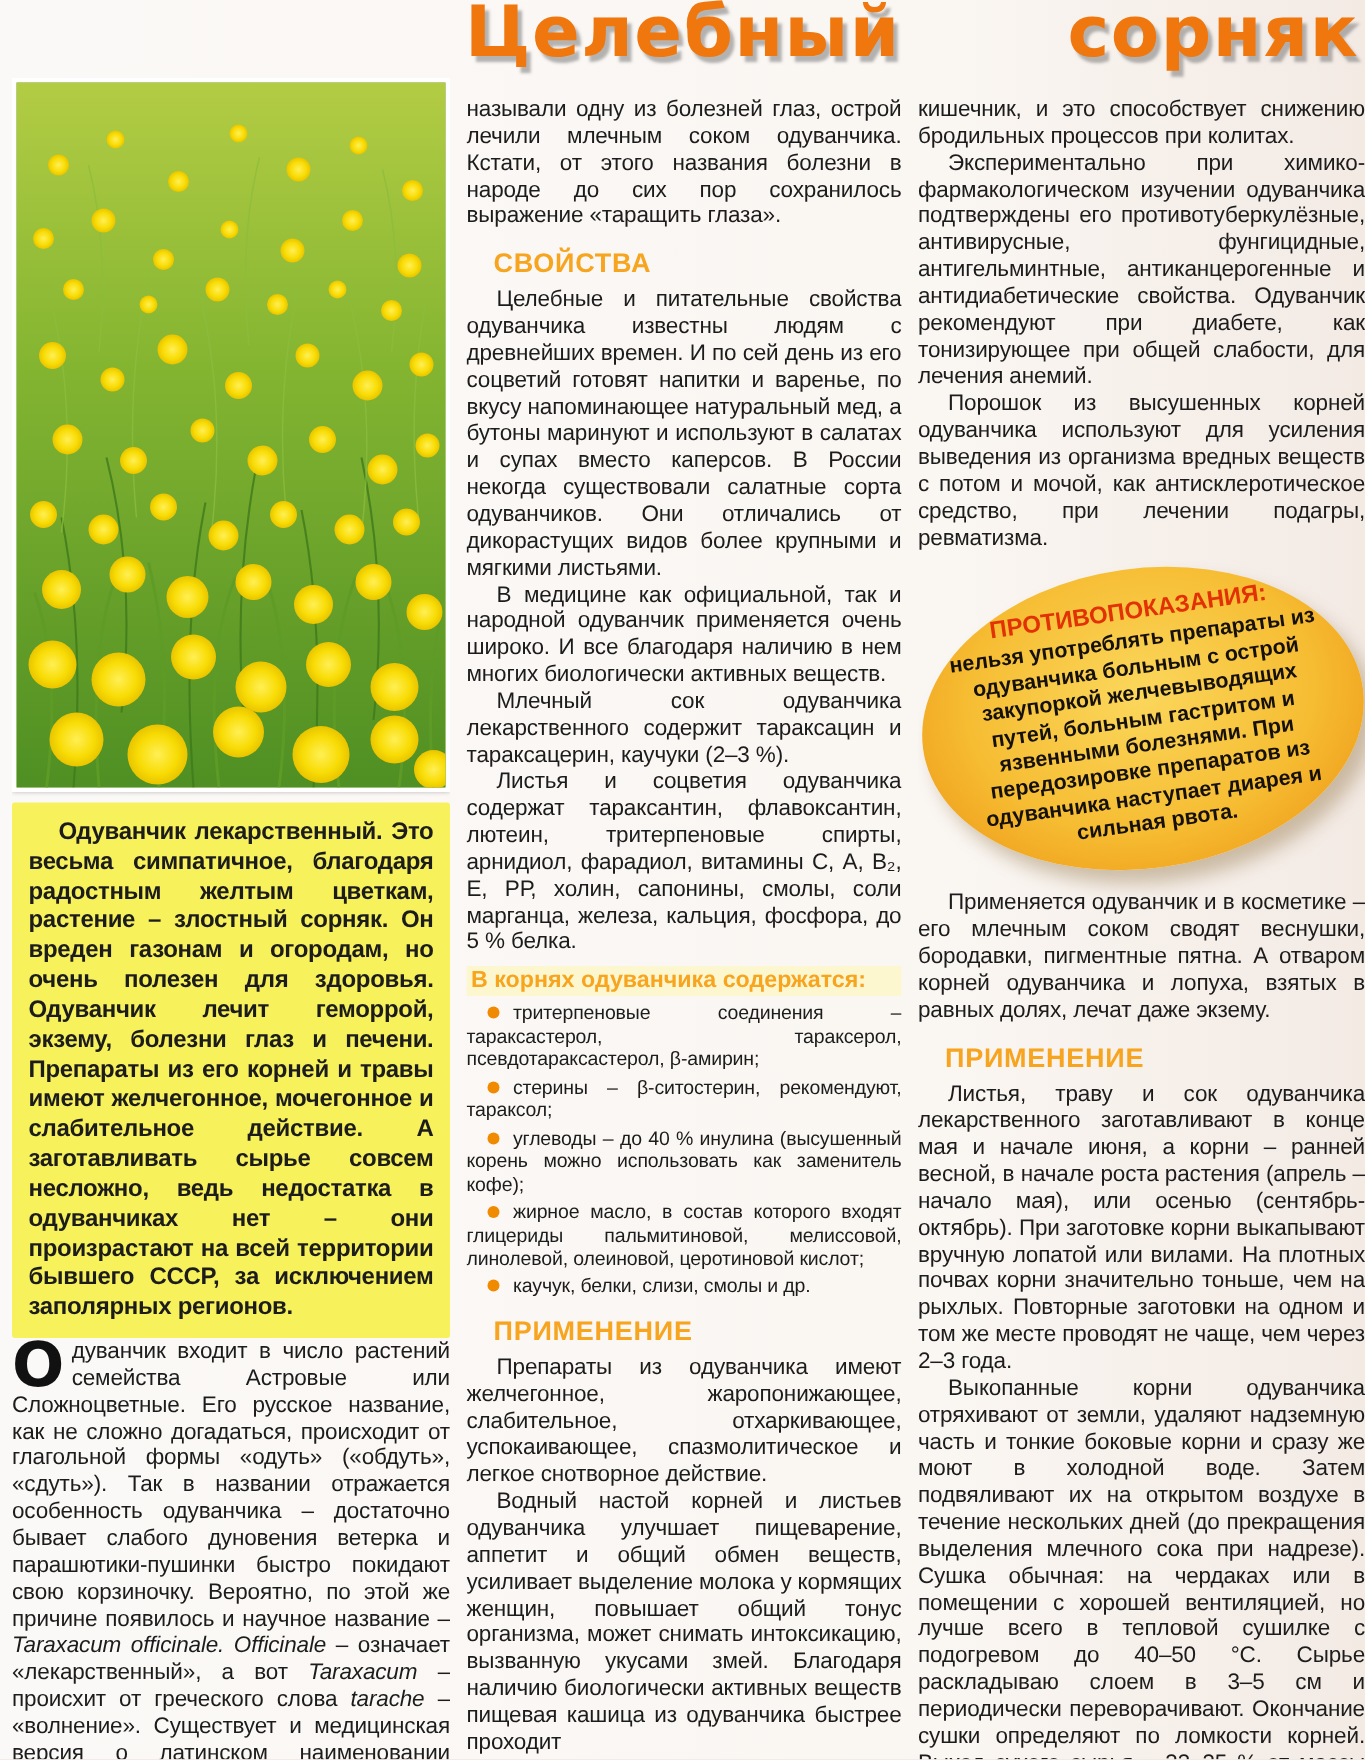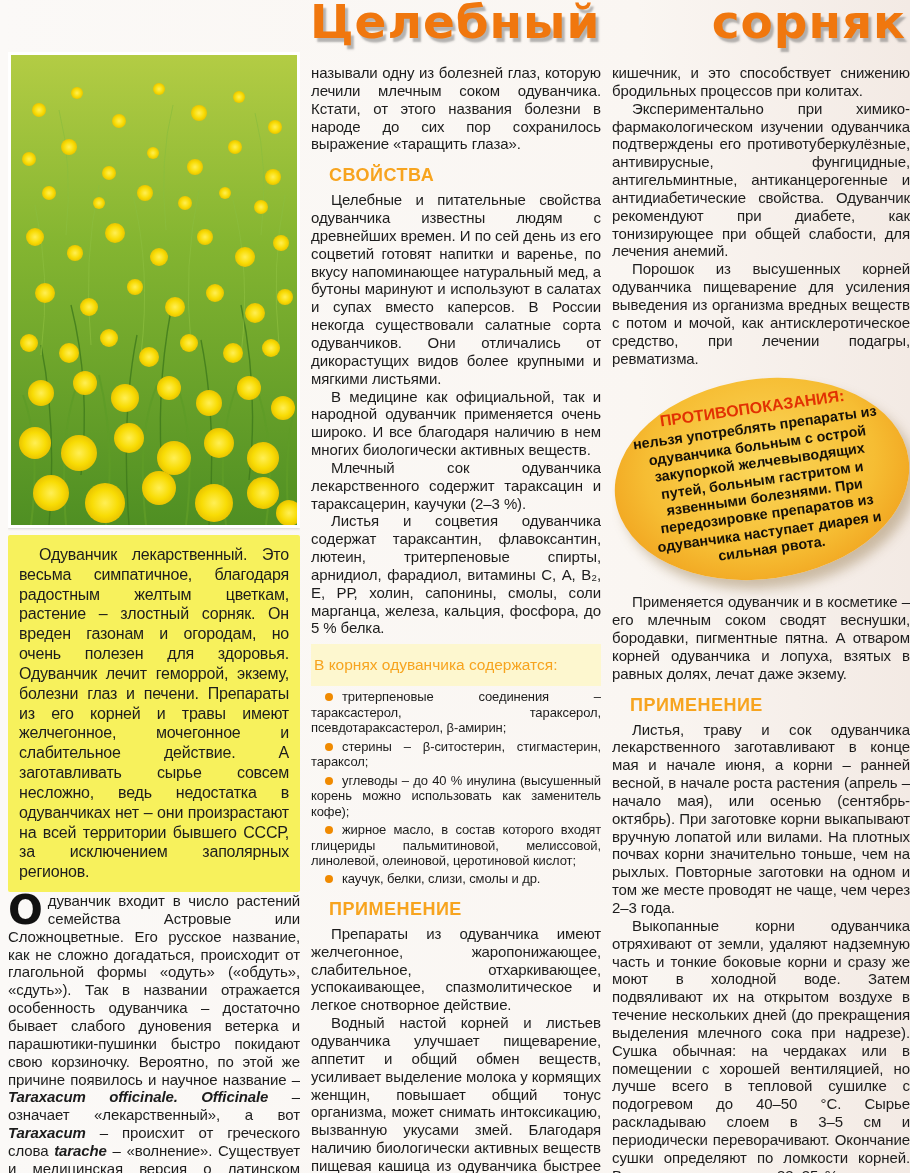--- a/index.html
+++ b/index.html
@@ -24,30 +24,30 @@
   p.body.indent{text-indent:20px;}
   h2.sec{margin:12px 0 5px;padding-left:18px;font-size:18px;font-weight:bold;
          color:#f7a41f;letter-spacing:.5px;}
   
   .photo{margin:0;width:286px;height:470px;border:3px solid #fff;
          box-shadow:0 0 3px rgba(0,0,0,.25);background:#6aa32a;}
   .photo svg{display:block;width:100%;height:100%;}
   
   .caption-box{margin-top:7px;background:#f7f15c;padding:10px 11px;
                border-radius:2px;}
-  .caption-box p{margin:0;font-size:16px;font-weight:normal;line-height:1.24;
+  .caption-box p{margin:0;font-size:16px;font-weight:bold;line-height:1.24;
                  text-align:justify;text-indent:20px;letter-spacing:-0.2px;}
   
   .intro{margin-top:9px;}
   .dropcap{float:left;font-family:"DejaVu Sans",sans-serif;font-weight:bold;
            font-size:41px;line-height:33px;padding:2px 5px 0 0;color:#111;}
-  i{font-style:italic;font-weight:bold;}
-  
-  .roots-heading{margin:7px 0 3px;font-size:15.5px;font-weight:normal;
-                 color:#f7a41f;background:#fdf7cf;padding:12px 3px;}
+  i{font-style:italic;}
+  
+  .roots-heading{margin:7px 0 3px;font-size:15.5px;font-weight:bold;
+                 color:#f7a41f;background:#fdf7cf;padding:1px 3px;}
   ul.comp{list-style:none;margin:0;padding:0;}
   ul.comp li{margin:3px 0;font-size:13px;line-height:1.19;text-align:justify;
              text-indent:14px;letter-spacing:-0.1px;}
   ul.comp li::before{content:"";display:inline-block;width:8px;height:8px;
              border-radius:50%;background:#f08a00;margin-right:9px;
              vertical-align:baseline;}
   
   .oval-wrap{margin:12px 0 14px;display:flex;justify-content:flex-end;}
   .oval{width:296px;height:200px;border-radius:50%;
         background:radial-gradient(ellipse at 50% 42%,#fbd75c 0%,#f6bd33 55%,#f0a01c 82%,#ea9012 100%);
@@ -181,43 +181,43 @@
       </figure>
 
       <div class="caption-box">
         <p>Одуванчик лекарственный. Это весьма симпатичное, благодаря радостным желтым цветкам, растение – злостный сорняк. Он вреден газонам и огородам, но очень полезен для здоровья. Одуванчик лечит геморрой, экзему, болезни глаз и печени. Препараты из его корней и травы имеют желчегонное, мочегонное и слабительное действие. А заготавливать сырье совсем несложно, ведь недостатка в одуванчиках нет – они произрастают на всей территории бывшего СССР, за исключением заполярных регионов.</p>
       </div>
 
       <p class="body intro"><span class="dropcap">О</span><span>дуванчик входит в число растений семейства Астровые или Сложноцветные. Его русское название, как не сложно догадаться, происходит от глагольной формы «одуть» («обдуть», «сдуть»). Так в названии отражается особенность одуванчика – достаточно бывает слабого дуновения ветерка и парашютики-пушинки быстро покидают свою корзиночку. Вероятно, по этой же причине появилось и научное название – </span><i>Taraxacum officinale. Officinale</i><span> – означает «лекарственный», а вот </span><i>Taraxacum</i><span> – происхит от греческого слова </span><i>tarache</i><span> – «волнение». Существует и медицинская версия о латинском наименовании одуванчика, по которой </span></p>
     </div>
 
     <div class="col col-mid">
-      <p class="body">называли одну из болезней глаз, которую лечили млечным соком одуванчика. Кстати, от этого названия болезни в народе до сих пор сохранилось выражение «таращить глаза».</p>
+      <p class="body">называли одну из болезней глаз, острой лечили млечным соком одуванчика. Кстати, от этого названия болезни в народе до сих пор сохранилось выражение «таращить глаза».</p>
       <h2 class="sec">СВОЙСТВА</h2>
       <p class="body indent">Целебные и питательные свойства одуванчика известны людям с древнейших времен. И по сей день из его соцветий готовят напитки и варенье, по вкусу напоминающее натуральный мед, а бутоны маринуют и используют в салатах и супах вместо каперсов. В России некогда существовали салатные сорта одуванчиков. Они отличались от дикорастущих видов более крупными и мягкими листьями.</p>
       <p class="body indent">В медицине как официальной, так и народной одуванчик применяется очень широко. И все благодаря наличию в нем многих биологически активных веществ.</p>
       <p class="body indent">Млечный сок одуванчика лекарственного содержит тараксацин и тараксацерин, каучуки (2–3 %).</p>
       <p class="body indent">Листья и соцветия одуванчика содержат тараксантин, флавоксантин, лютеин, тритерпеновые спирты, арнидиол, фарадиол, витамины С, А, В₂, Е, РР, холин, сапонины, смолы, соли марганца, железа, кальция, фосфора, до 5 % белка.</p>
       <h3 class="roots-heading">В корнях одуванчика содержатся:</h3>
       <ul class="comp">
         <li>тритерпеновые соединения – тараксастерол, тараксерол, псевдотараксастерол, β-амирин;</li>
-        <li>стерины – β-ситостерин, стигмастерин, тараксол;</li>
+        <li>стерины – β-ситостерин, рекомендуют, тараксол;</li>
         <li>углеводы – до 40 % инулина (высушенный корень можно использовать как заменитель кофе);</li>
         <li>жирное масло, в состав которого входят глицериды пальмитиновой, мелиссовой, линолевой, олеиновой, церотиновой кислот;</li>
         <li>каучук, белки, слизи, смолы и др.</li>
       </ul>
       <h2 class="sec">ПРИМЕНЕНИЕ</h2>
       <p class="body indent">Препараты из одуванчика имеют желчегонное, жаропонижающее, слабительное, отхаркивающее, успокаивающее, спазмолитическое и легкое снотворное действие.</p>
       <p class="body indent">Водный настой корней и листьев одуванчика улучшает пищеварение, аппетит и общий обмен веществ, усиливает выделение молока у кормящих женщин, повышает общий тонус организма, может снимать интоксикацию, вызванную укусами змей. Благодаря наличию биологически активных веществ пищевая кашица из одуванчика быстрее проходит</p>
     </div>
 
     <div class="col col-right">
       <p class="body">кишечник, и это способствует снижению бродильных процессов при колитах.</p>
       <p class="body indent">Экспериментально при химико-фармакологическом изучении одуванчика подтверждены его противотуберкулёзные, антивирусные, фунгицидные, антигельминтные, антиканцерогенные и антидиабетические свойства. Одуванчик рекомендуют при диабете, как тонизирующее при общей слабости, для лечения анемий.</p>
-      <p class="body indent">Порошок из высушенных корней одуванчика пищеварение для усиления выведения из организма вредных веществ с потом и мочой, как антисклеротическое средство, при лечении подагры, ревматизма.</p>
+      <p class="body indent">Порошок из высушенных корней одуванчика используют для усиления выведения из организма вредных веществ с потом и мочой, как антисклеротическое средство, при лечении подагры, ревматизма.</p>
 
       <div class="oval-wrap">
         <div class="oval">
           <p class="oval-heading">ПРОТИВОПОКАЗАНИЯ:</p>
           <p class="oval-text">нельзя употреблять препараты из одуванчика больным с острой закупоркой желчевыводящих путей, больным гастритом и язвенными болезнями. При передозировке препаратов из одуванчика наступает диарея и сильная рвота.</p>
         </div>
       </div>
 
       <p class="body indent">Применяется одуванчик и в косметике – его млечным соком сводят веснушки, бородавки, пигментные пятна. А отваром корней одуванчика и лопуха, взятых в равных долях, лечат даже экзему.</p>
       <h2 class="sec">ПРИМЕНЕНИЕ</h2>

